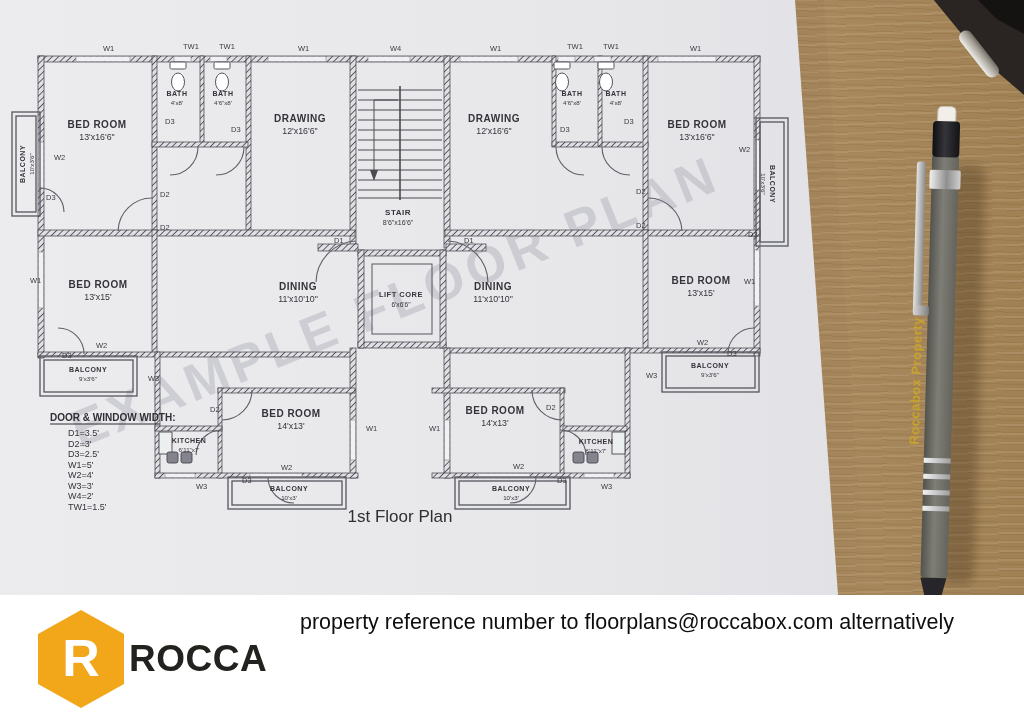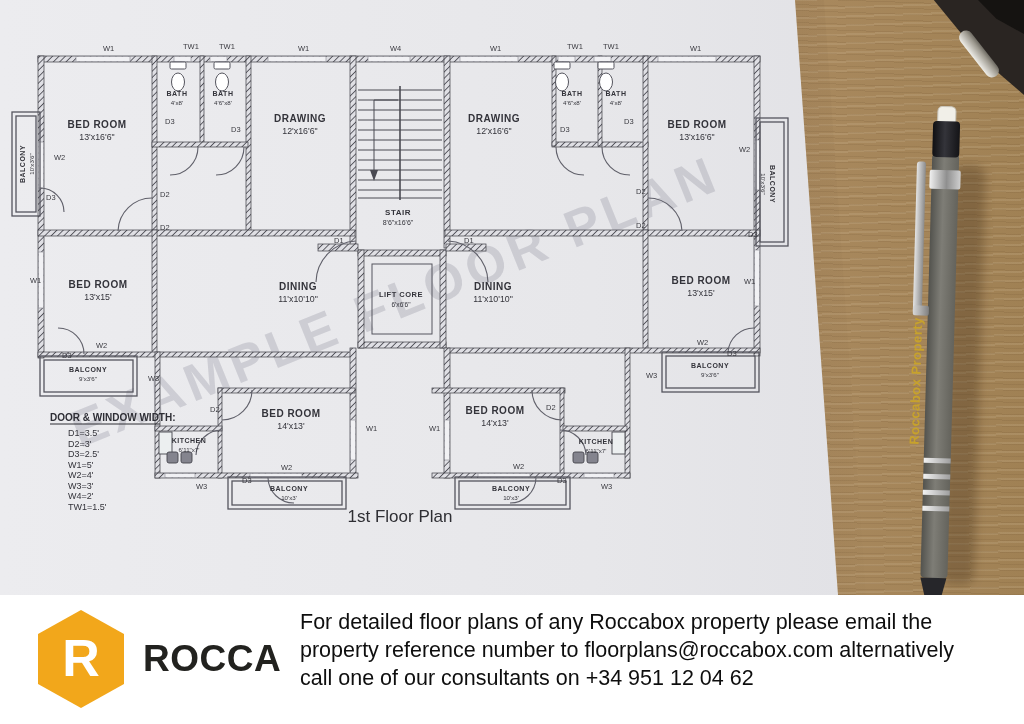--- a/index.html
+++ b/index.html
@@ -49,21 +49,21 @@
     transform:rotate(-90deg);color:#c7a22c;font-size:13px;font-weight:bold;letter-spacing:0.5px;white-space:nowrap;}
   .pen-ring{position:absolute;left:24px;width:27px;height:5px;
     background:linear-gradient(90deg,#f2f2f2,#9f9f9f);}
   .pen-tip{position:absolute;left:24px;top:472px;width:0;height:0;
     border-left:13.5px solid transparent;border-right:13.5px solid transparent;border-top:52px solid #26262a;}
 
   
   .footer{position:absolute;left:0;top:595px;width:1024px;height:129px;background:#ffffff;}
   .logo{position:absolute;left:33px;top:13px;display:flex;align-items:center;}
   .logo-hex{width:96px;height:102px;}
-  .logo-words{margin-left:14px;color:#22221f;font-weight:800;font-size:37px;line-height:0.95;letter-spacing:0.5px;}
+  .logo-words{color:#22221f;font-weight:800;font-size:37px;line-height:0.95;letter-spacing:0.5px;}
   .footer-text{position:absolute;left:300px;top:14px;width:660px;color:#0e0e0e;font-size:21.5px;line-height:1.3;}
 
   
   text{font-family:"Liberation Sans",sans-serif;}
 </style>
 </head>
 <body>
 
 <div class="photo">
 
@@ -406,17 +406,15 @@
   <div class="logo">
     <svg class="logo-hex" viewBox="0 0 96 102">
       <polygon points="48,2 91,26 91,76 48,100 5,76 5,26" fill="#F2A71B"></polygon>
       <text x="48" y="68" text-anchor="middle" font-size="52" font-weight="bold" fill="#ffffff">R</text>
     </svg>
     <div class="logo-words">
       <div>ROCCA</div>
     </div>
   </div>
   <div class="footer-text">
-    <div>For detailed floor plans of any Roccabox property please email the</div>
     <div>property reference number to floorplans@roccabox.com alternatively</div>
-    <div>call one of our consultants on +34 951 12 04 62</div>
   </div>
 </div>
 
 </body></html>

